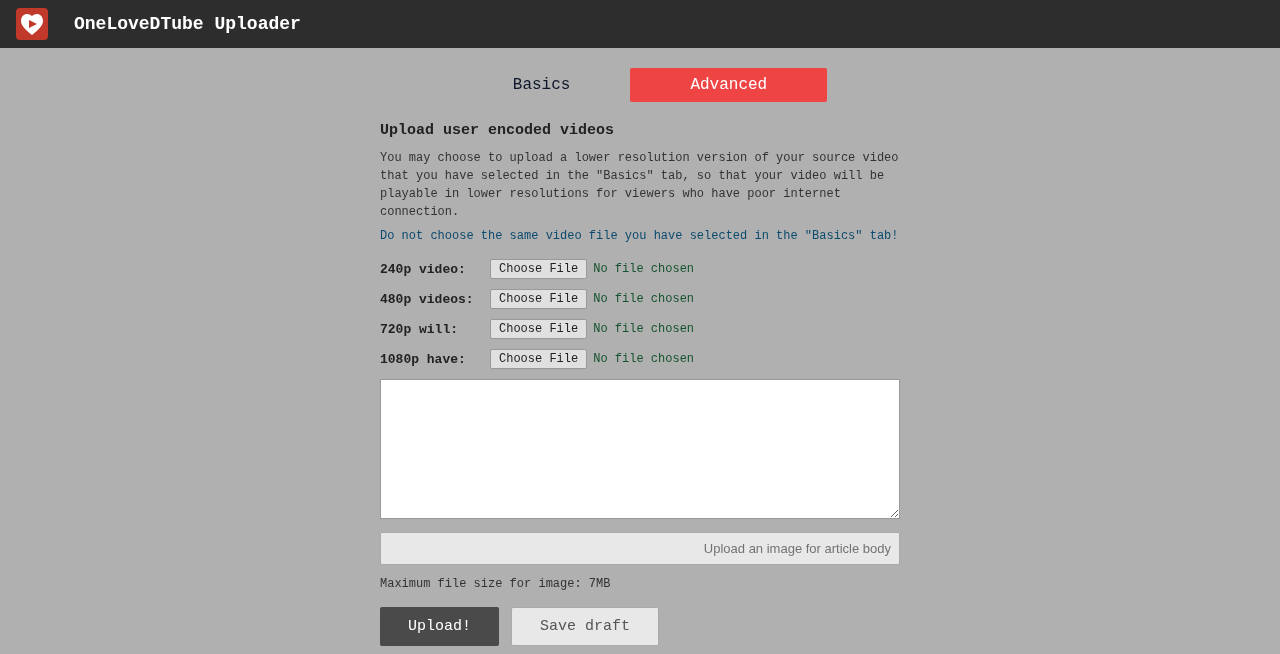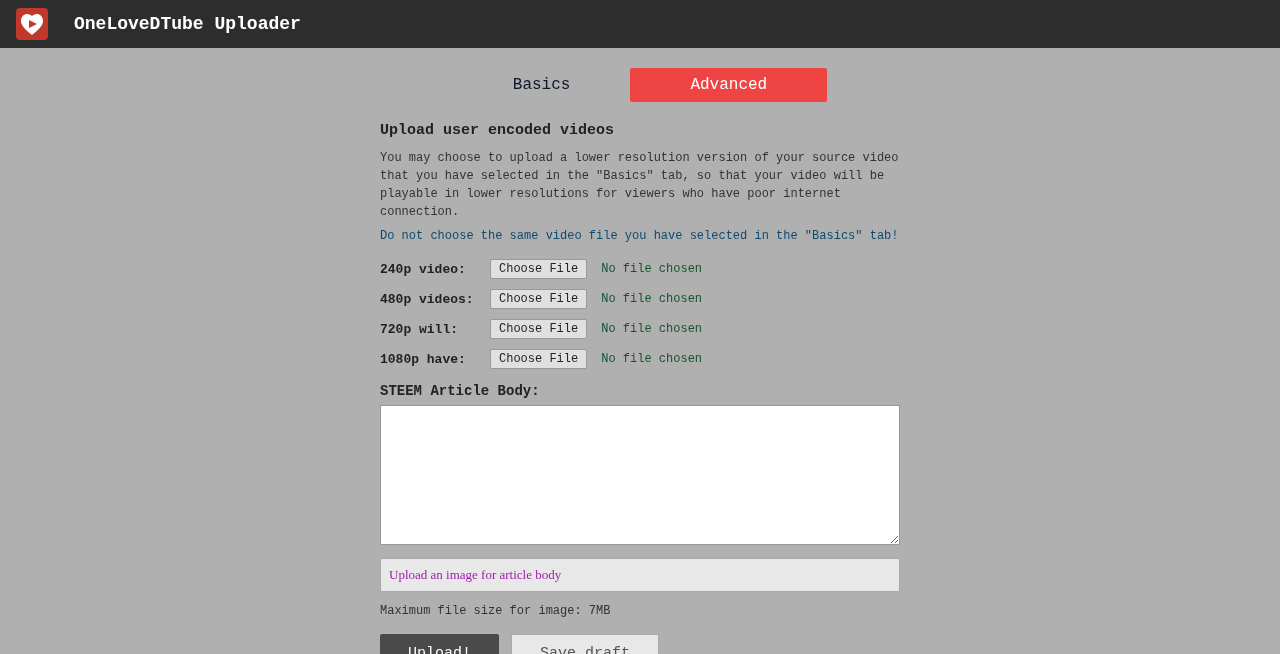--- a/index.html
+++ b/index.html
@@ -103,21 +103,21 @@
       color: #222;
     }
     .file-label {
       width: 110px;
       font-weight: bold;
       flex-shrink: 0;
     }
     .file-input-wrapper {
       display: flex;
       align-items: center;
-      gap: 14px;
+      gap: 6px;
     }
     .choose-file-btn {
       background-color: #e0e0e0;
       border: 1px solid #999;
       border-radius: 2px;
       padding: 2px 8px;
       font-size: 12px;
       font-family: inherit;
       cursor: pointer;
       color: #222;
@@ -148,24 +148,24 @@
 
     
     .upload-image-btn {
       width: 100%;
       margin-top: 8px;
       padding: 8px;
       background-color: #e8e8e8;
       border: 1px solid #aaa;
       border-radius: 2px;
       font-size: 13px;
-      color: #a21caf;
-      text-align: left;
-      cursor: pointer;
-      font-family: Liberation Serif, serif;
+      color: #737373;
+      text-align: right;
+      cursor: pointer;
+      font-family: Liberation Sans, sans-serif;
     }
 
     .max-file-size {
       font-size: 12px;
       color: #333;
       margin-top: 12px;
       margin-bottom: 16px;
     }
 
     
@@ -254,21 +254,20 @@
     
     <div class="file-row">
       <span class="file-label">1080p have:</span>
       <div class="file-input-wrapper">
         <button class="choose-file-btn">Choose File</button>
         <span class="no-file-text">No file chosen</span>
       </div>
     </div>
 
     
-    <div class="article-label">STEEM Article Body:</div>
     <textarea class="article-textarea" style=""></textarea>
 
     
     <button class="upload-image-btn">Upload an image for article body</button>
 
     <div class="max-file-size">Maximum file size for image: 7MB</div>
 
     
     <div class="action-buttons">
       <button class="btn-upload">Upload!</button>

